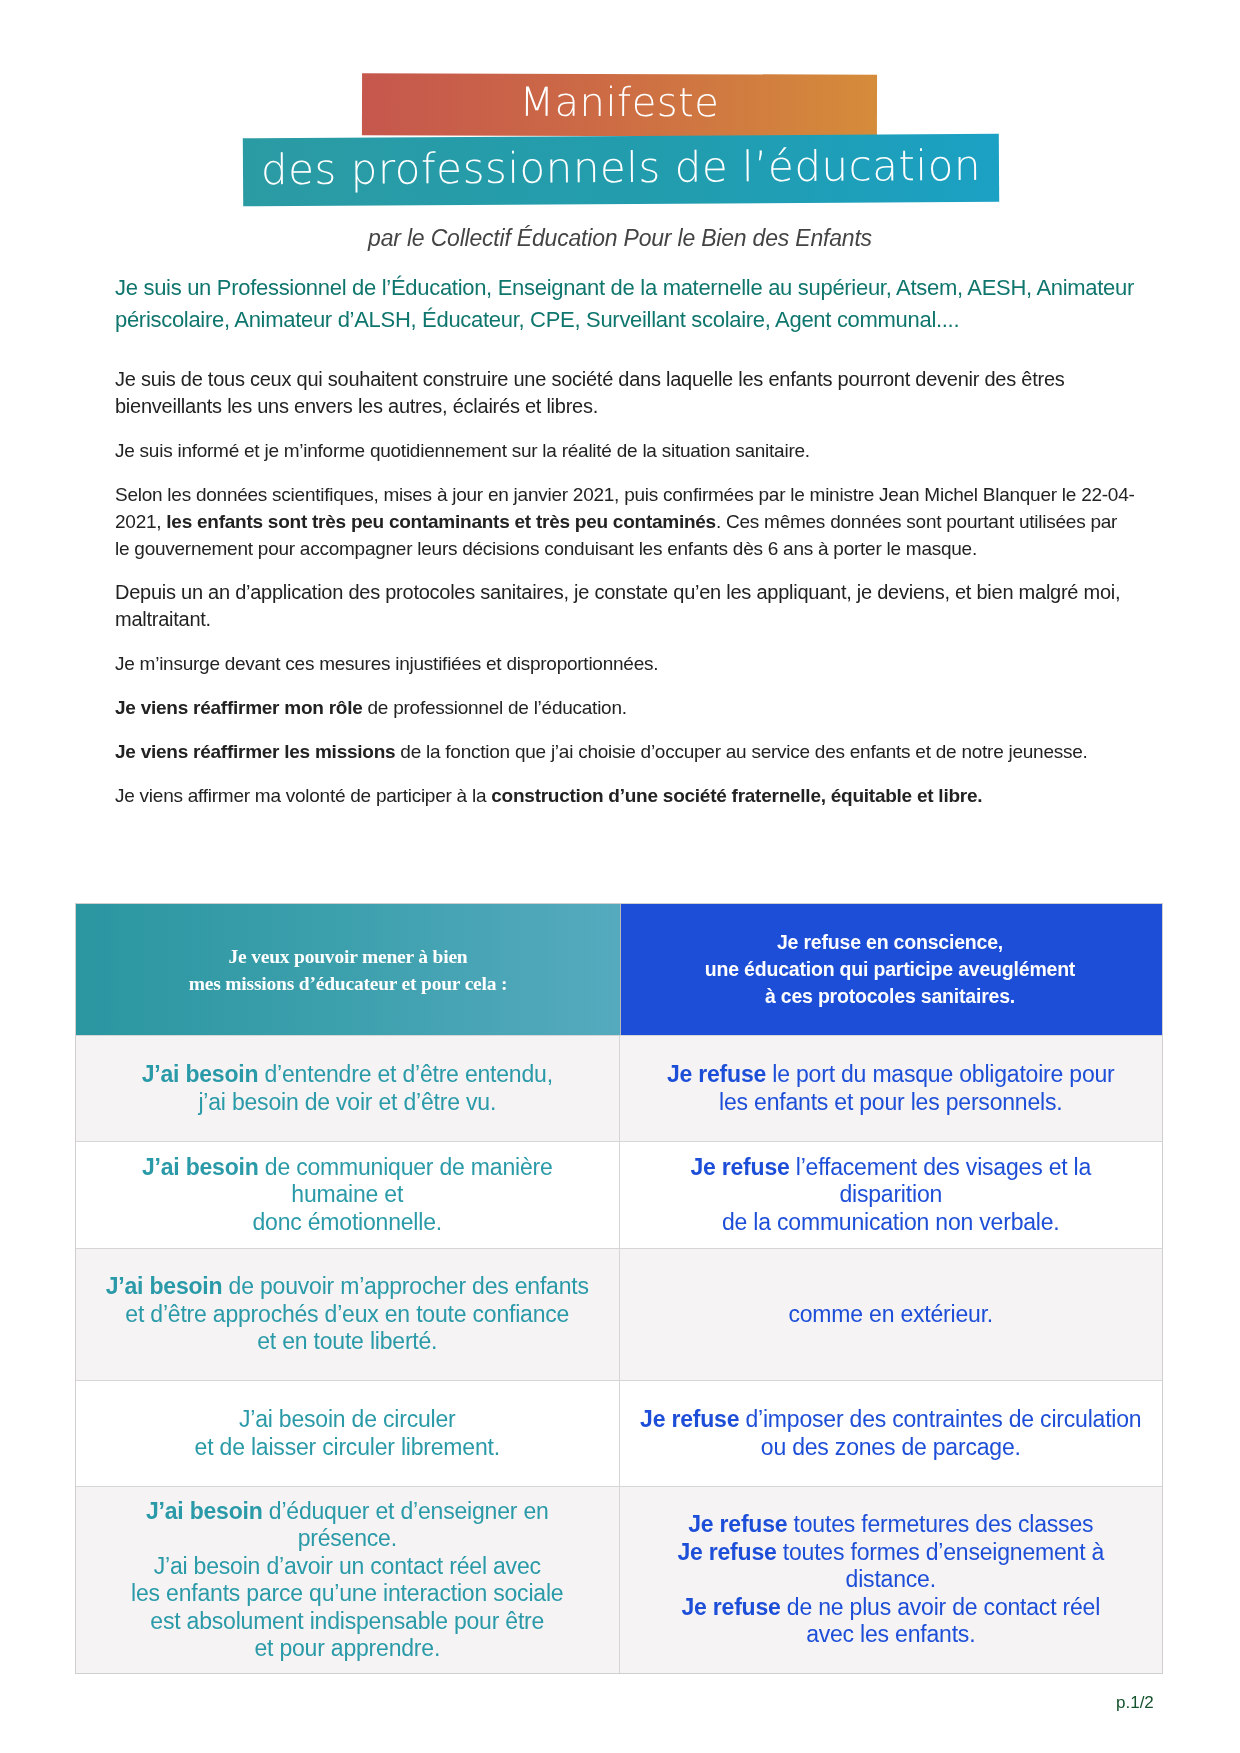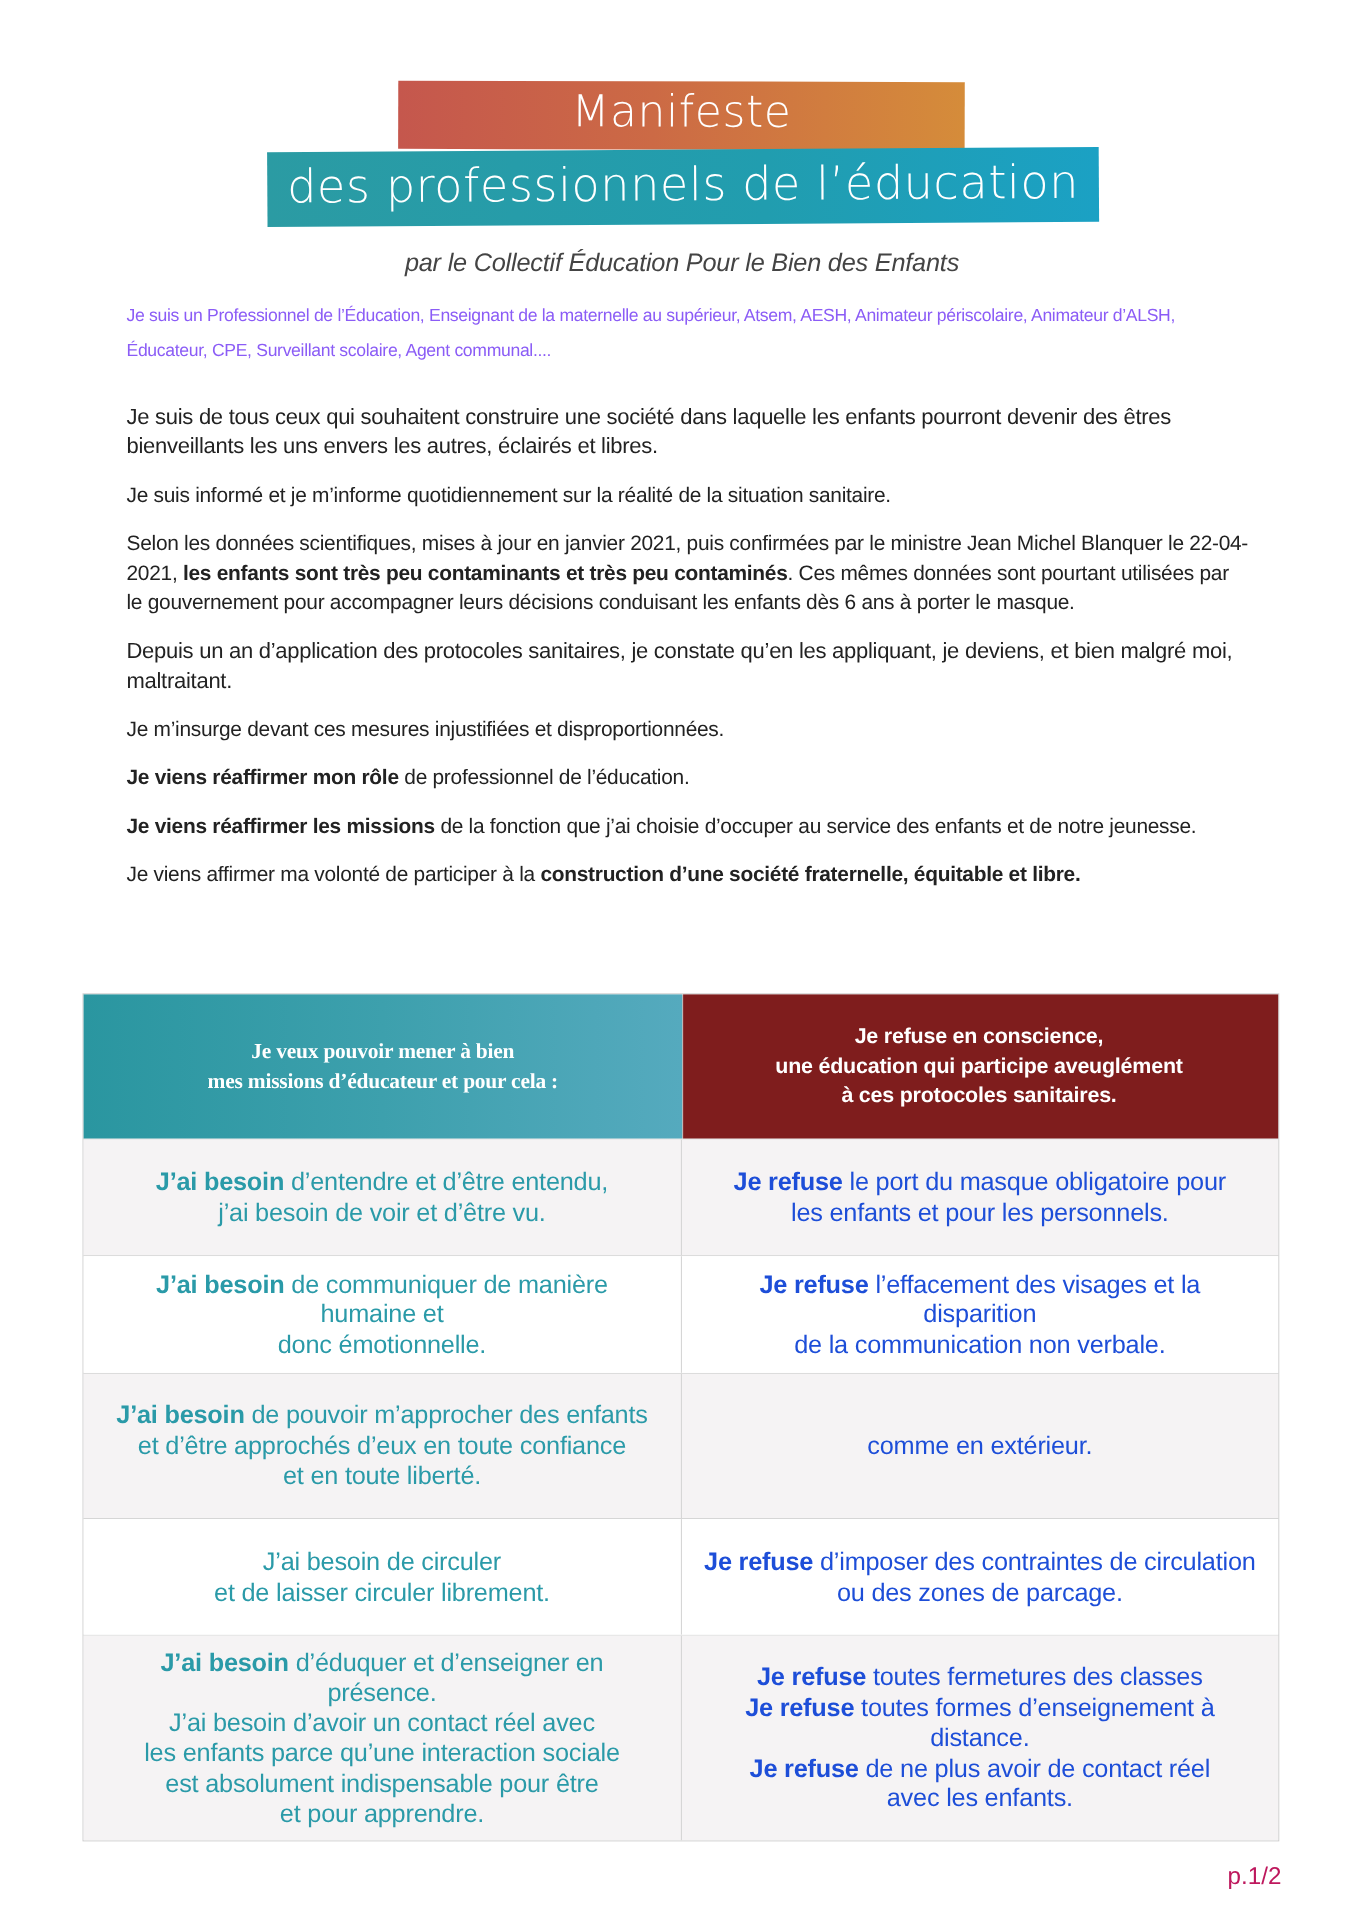--- a/index.html
+++ b/index.html
@@ -15,45 +15,45 @@
     transform: rotate(-0.35deg); }
   .banner-text { position: absolute; left: 0; right: 0; text-align: center; color: #ffffff;
     font-family: "DejaVu Sans", sans-serif; font-weight: 300; letter-spacing: 0.5px; }
   .banner-top .banner-text { top: 5px; font-size: 40px; }
   .banner-bottom .banner-text { top: 7px; font-size: 42px; }
 
   .subtitle { position: absolute; left: 0; width: 1240px; top: 225px; text-align: center;
     font-style: italic; font-size: 23px; color: #444; letter-spacing: -0.2px; }
 
   .intro { position: absolute; left: 115px; top: 272px; width: 1020px;
-    font-size: 16px; line-height: 32px; color: #8b5cf6; letter-spacing: -0.3px; }
+    font-size: 22px; line-height: 32px; color: #0f766e; letter-spacing: -0.3px; }
 
   .body { position: absolute; left: 115px; top: 366px; width: 1020px; }
   .p { font-size: 19px; line-height: 27px; color: #222; margin: 0 0 17px 0; letter-spacing: -0.25px; }
   .p.bold { font-weight: normal; font-size: 20px; }
   .p b { font-weight: bold; }
 
   
   .table { position: absolute; left: 75px; top: 903px; width: 1088px;
     border: 1px solid #cfcfcf; box-sizing: border-box; }
   .trow { display: flex; border-top: 1px solid #d6d6d6; }
   .trow:first-child { border-top: none; }
   .cell { flex: 1; display: flex; align-items: center; justify-content: center;
     text-align: center; box-sizing: border-box; font-size: 23px; line-height: 27.5px;
     letter-spacing: -0.2px; padding: 0 20px; }
   .cell.left { border-right: 1px solid #d6d6d6; color: #2a9aa8; }
   .cell.right { color: #1d4ed8; }
   .cell b { font-weight: bold; }
   .trow.header .cell { color: #ffffff; font-weight: bold; font-size: 19.5px; line-height: 27px; }
   .trow.header .cell.left { background: linear-gradient(90deg, #2a96a0 0%, #3da0ad 50%, #55aabe 100%); border-right: 1px solid #b9b9b9; font-family: Liberation Serif, serif; }
-  .trow.header .cell.right { background: #7f1d1d; padding-left: 17px; }
+  .trow.header .cell.right { background: #1d4ed8; padding-left: 17px; }
   .trow.shade .cell { background: #f5f3f4; }
   .trow.plain .cell { background: #ffffff; }
 
-  .pagenum { position: absolute; left: 1116px; top: 1693px; font-size: 22px; color: #be185d; }
+  .pagenum { position: absolute; left: 1116px; top: 1693px; font-size: 17px; color: #14532d; }
 </style>
 </head>
 <body>
 
 <div class="banner-top">
   <div class="banner-text">Manifeste</div>
 </div>
 <div class="banner-bottom">
   <div class="banner-text">des professionnels de l’éducation</div>
 </div>

